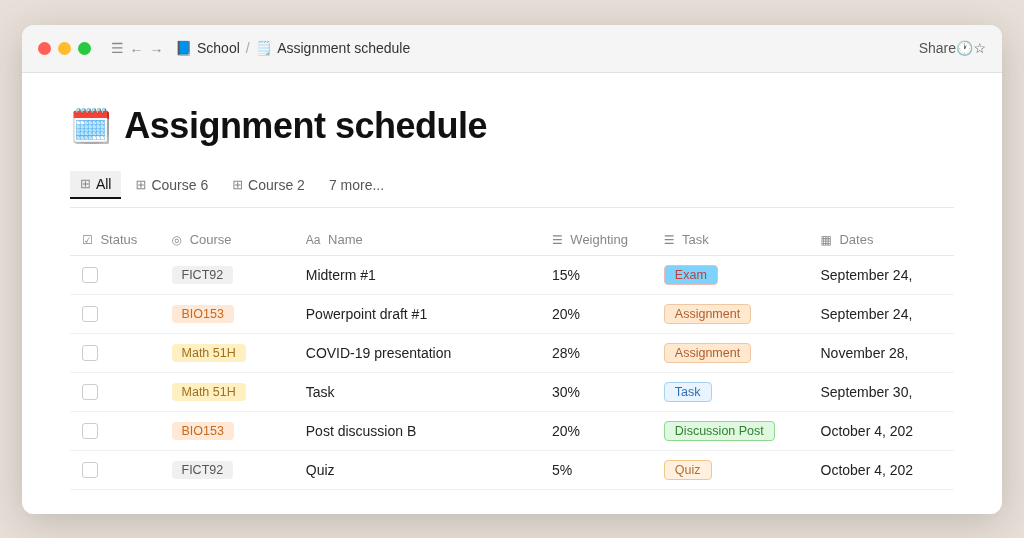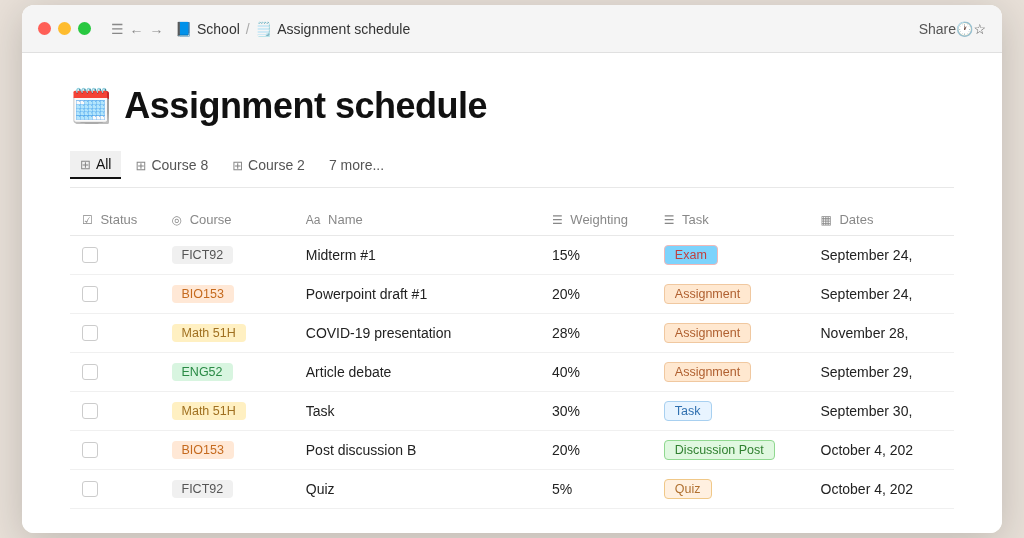--- a/index.html
+++ b/index.html
@@ -262,21 +262,21 @@
       <h1 class="page-title">Assignment schedule</h1>
     </div>
 
     <div class="toolbar">
       <div class="tab active">
         <span class="tab-icon">⊞</span>
         <span>All</span>
       </div>
       <div class="tab">
         <span class="tab-icon">⊞</span>
-        <span>Course 8</span>
+        <span>Course 6</span>
       </div>
       <div class="tab">
         <span class="tab-icon">⊞</span>
         <span>Course 2</span>
       </div>
       <div class="tab">
         <span>7 more...</span>
       </div>
       <div class="toolbar-spacer"></div>
     </div>
@@ -352,34 +352,20 @@
     <td class="col-task">
       <span class="task-badge task-assignment">Assignment</span>
     </td>
     <td class="col-dates">November 28,</td>
   </tr>
             <tr>
     <td class="col-status">
       <div class="checkbox"></div>
     </td>
     <td class="col-course">
-      <span class="badge badge-eng">ENG52</span>
-    </td>
-    <td class="col-name">Article debate</td>
-    <td class="col-weighting">40%</td>
-    <td class="col-task">
-      <span class="task-badge task-assignment">Assignment</span>
-    </td>
-    <td class="col-dates">September 29,</td>
-  </tr>
-            <tr>
-    <td class="col-status">
-      <div class="checkbox"></div>
-    </td>
-    <td class="col-course">
       <span class="badge badge-math">Math 51H</span>
     </td>
     <td class="col-name">Task</td>
     <td class="col-weighting">30%</td>
     <td class="col-task">
       <span class="task-badge task-task">Task</span>
     </td>
     <td class="col-dates">September 30,</td>
   </tr>
             <tr>

